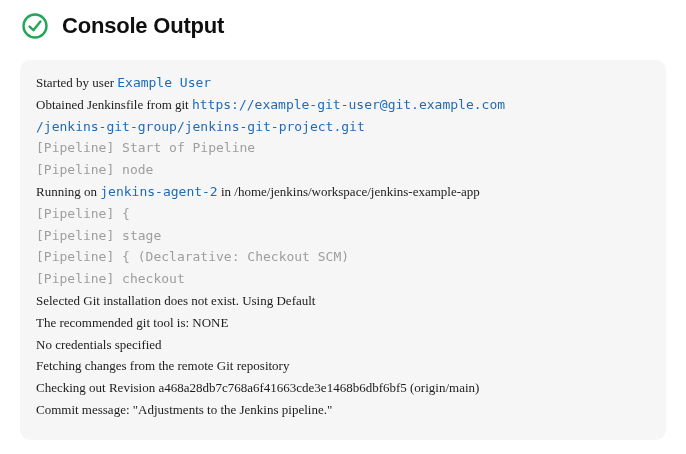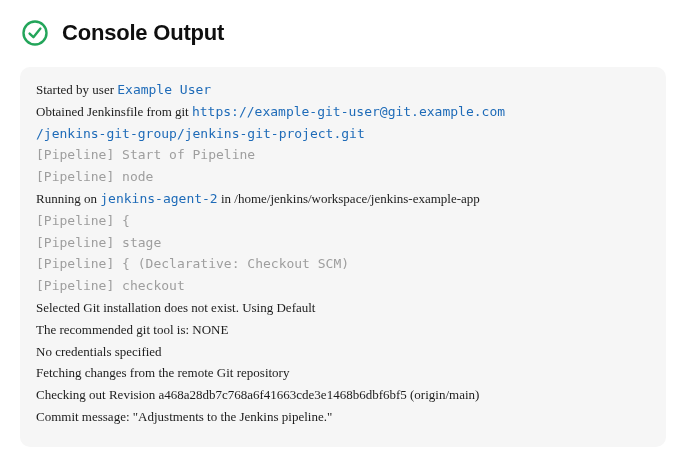--- a/index.html
+++ b/index.html
@@ -14,21 +14,21 @@
   }
   .page {
     width: 686px;
     height: 454px;
     position: relative;
   }
   .header {
     display: flex;
     align-items: center;
     gap: 13px;
-    padding: 19px 21px 0 21px;
+    padding: 12px 21px 0 21px;
   }
   .status-icon {
     width: 28px;
     height: 28px;
     display: inline-flex;
     flex: 0 0 auto;
   }
   .page-title {
     margin: 0;
     font-size: 22px;

